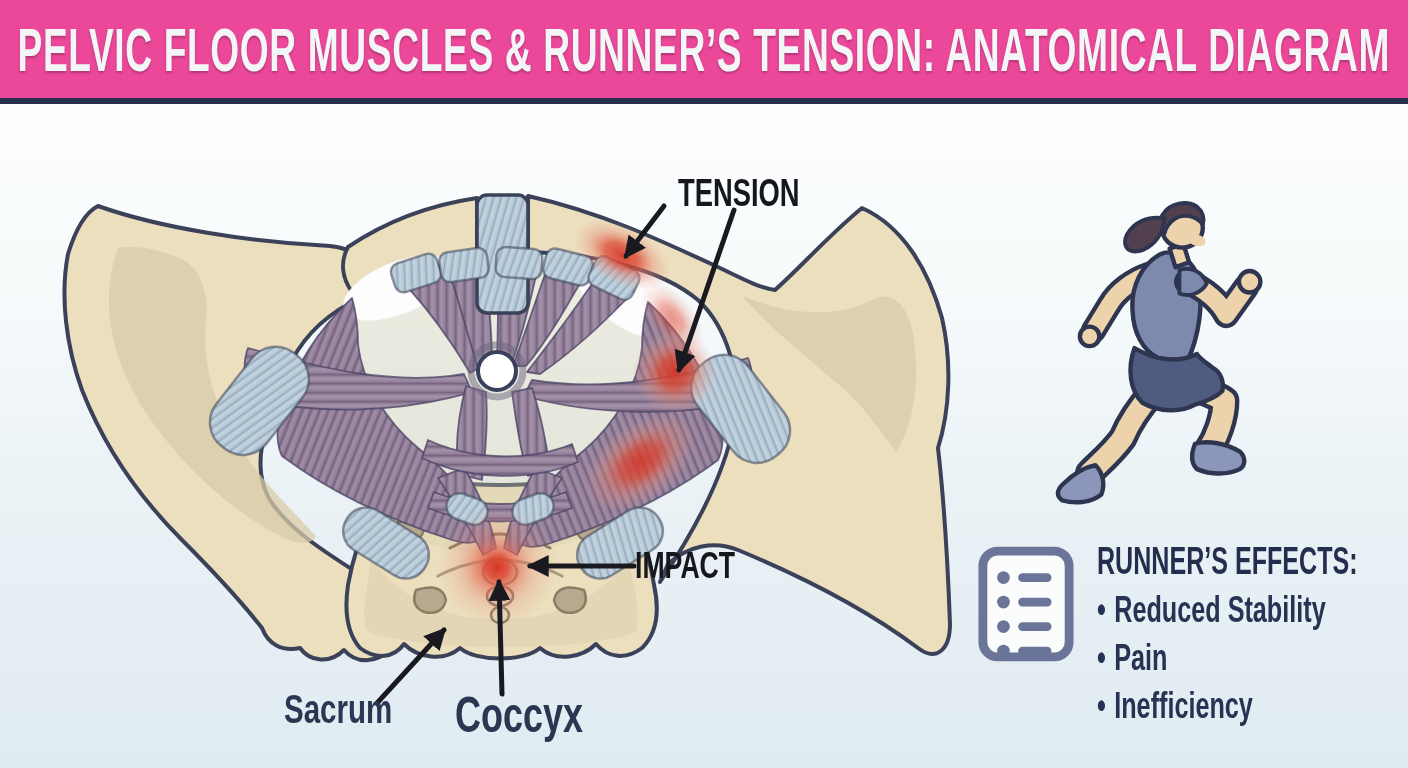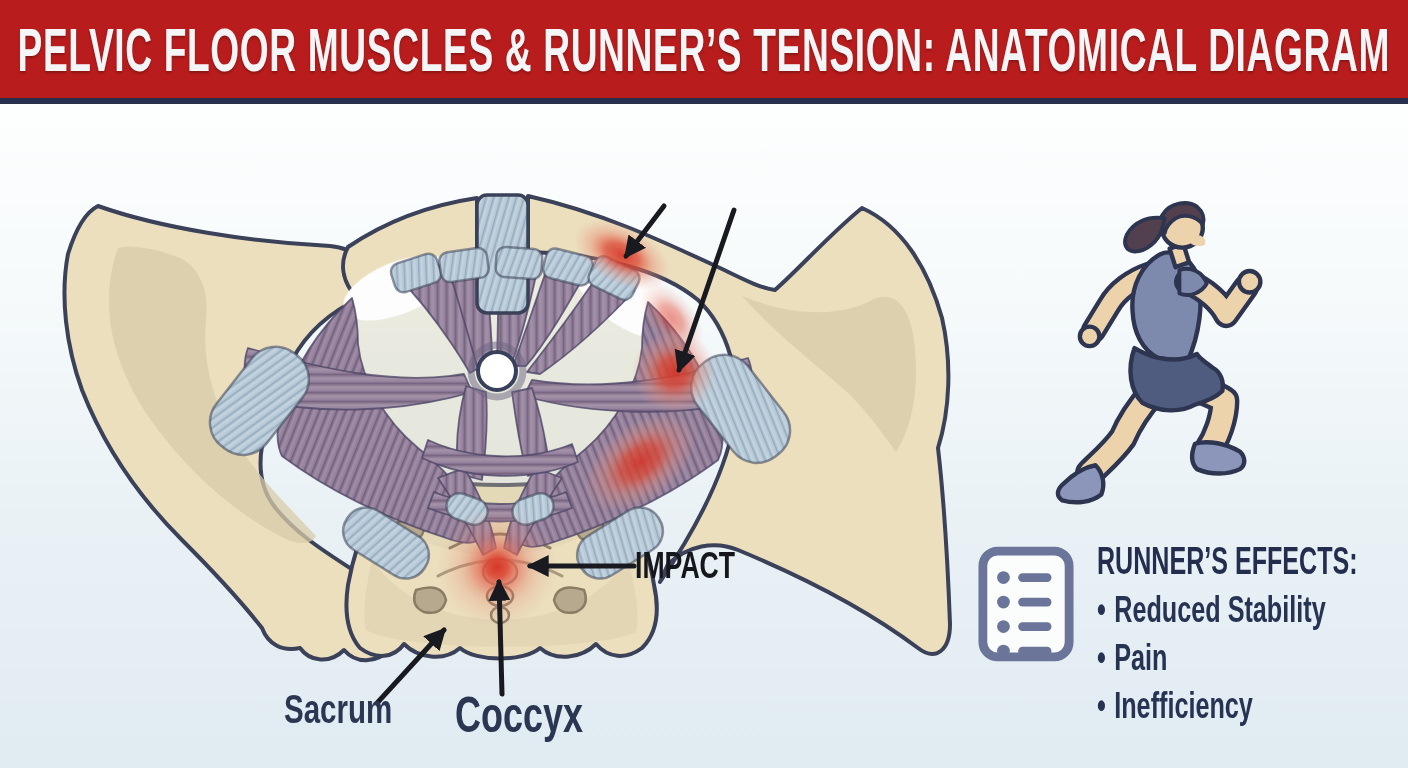--- a/index.html
+++ b/index.html
@@ -1,21 +1,21 @@
 <!DOCTYPE html>
 <html><head>
 <meta charset="utf-8">
 <style>
   html,body{margin:0;padding:0;}
   body{width:1408px;height:768px;overflow:hidden;position:relative;
        font-family:"Liberation Sans","DejaVu Sans",sans-serif;
        background:linear-gradient(180deg,#ffffff 8%,#f6fafb 38%,#e9f1f5 68%,#e0ebf2 100%);}
   .stage{position:absolute;inset:0;}
   
-  .header{position:absolute;left:0;top:0;width:1408px;height:98px;background:#b91c1c;
+  .header{position:absolute;left:0;top:0;width:1408px;height:98px;background:#ec4899;
           border-bottom:6px solid #27304d;display:flex;align-items:center;justify-content:center;}
   .header h1{margin:0;color:#f4f5f7;font-size:62px;font-weight:700;letter-spacing:1px;
              white-space:nowrap;transform:scaleX(.60);transform-origin:50% 50%;
              text-shadow:0 2px 3px rgba(0,0,0,.25);}
   
   svg.art{position:absolute;left:0;top:0;}
   
   .lbl{position:absolute;font-weight:700;white-space:nowrap;}
   .cond{display:inline-block;transform:scaleX(.72);transform-origin:0 50%;}
   .lbl-tension{left:678px;top:172px;font-size:38px;color:#15171c;}
@@ -262,20 +262,23 @@
       <ellipse cx="153" cy="37" rx="21" ry="20" fill="#ecd3ab" stroke-width="4.5"></ellipse>
       <path fill="#ecd3ab" stroke="none" d="M 169,44 C 175,45 178,49 176,54 C 170,57 163,55 160,51 Z"></path>
 
       <g fill="#53404e" stroke-width="4">
         <path d="M 133,23 C 140,11 158,8 168,15 C 174,20 176,27 174,33 C 166,24 154,22 146,27 C 140,31 136,36 135,42 C 130,37 129,29 133,23 Z"></path>
         <path d="M 135,27 C 118,24 103,31 96,44 C 92,53 95,60 104,61 C 117,61 128,50 132,39 Z"></path>
       </g>
     </g>
   </svg>
 
+  <div class="lbl lbl-tension">
+    <span class="cond">TENSION</span>
+  </div>
   <div class="lbl lbl-sacrum">
     <span class="cond">Sacrum</span>
   </div>
   <div class="lbl lbl-impact">
     <span class="cond">IMPACT</span>
   </div>
   <div class="lbl lbl-coccyx">
     <span class="cond">Coccyx</span>
   </div>
 

